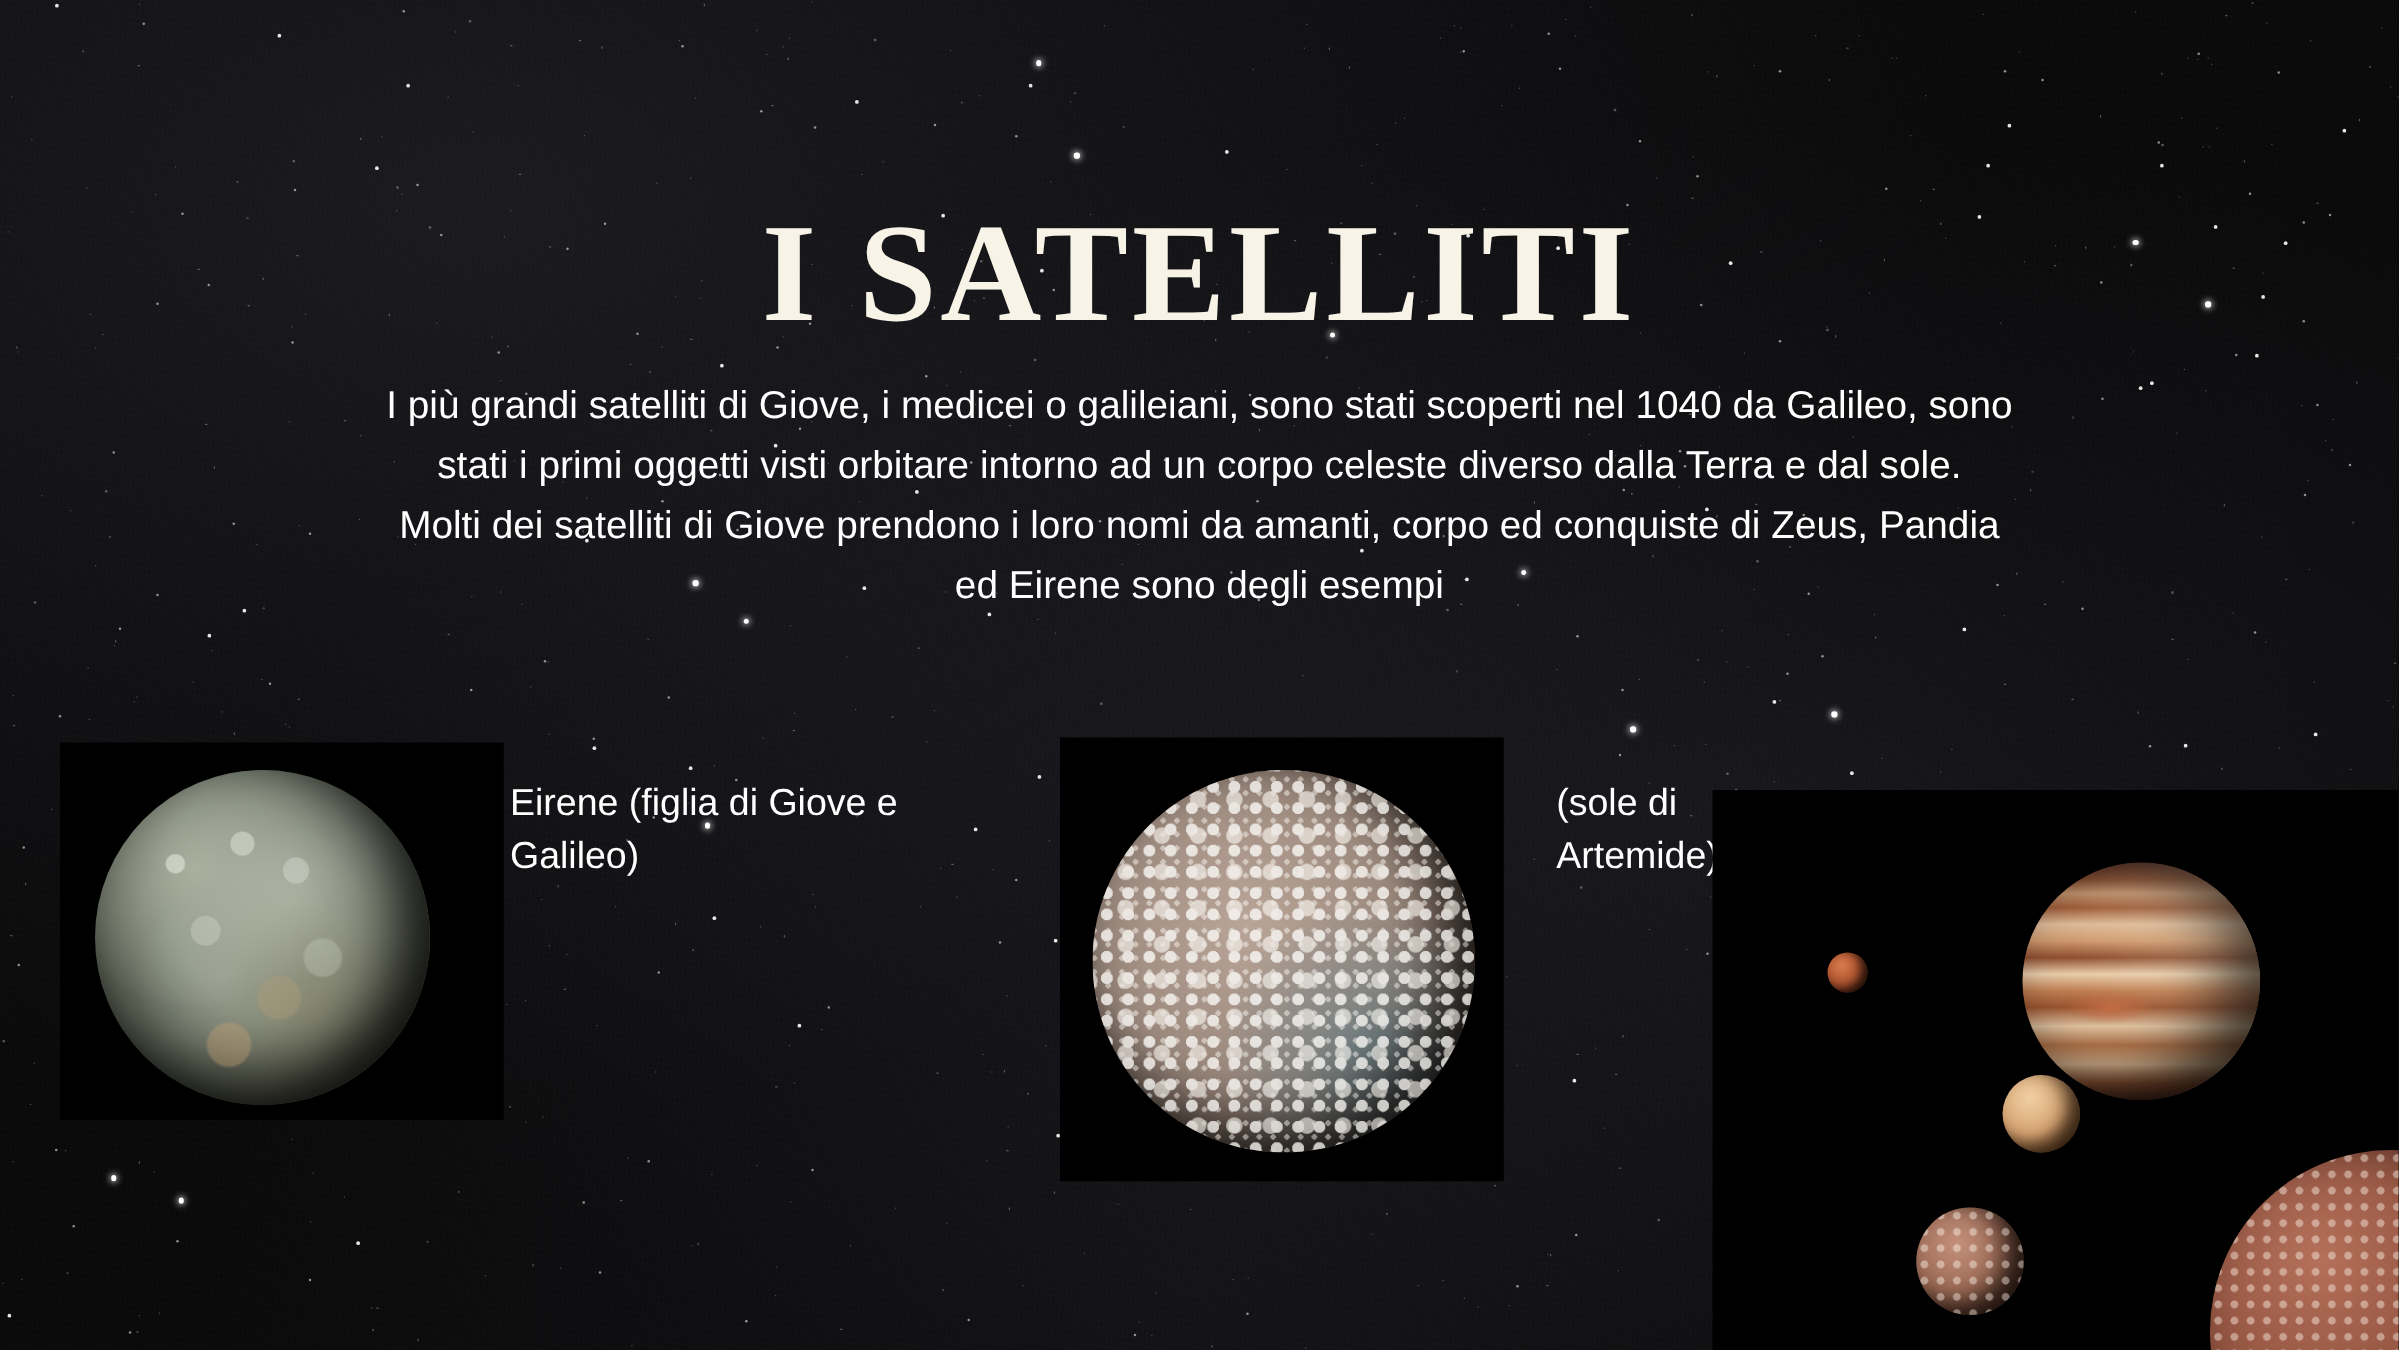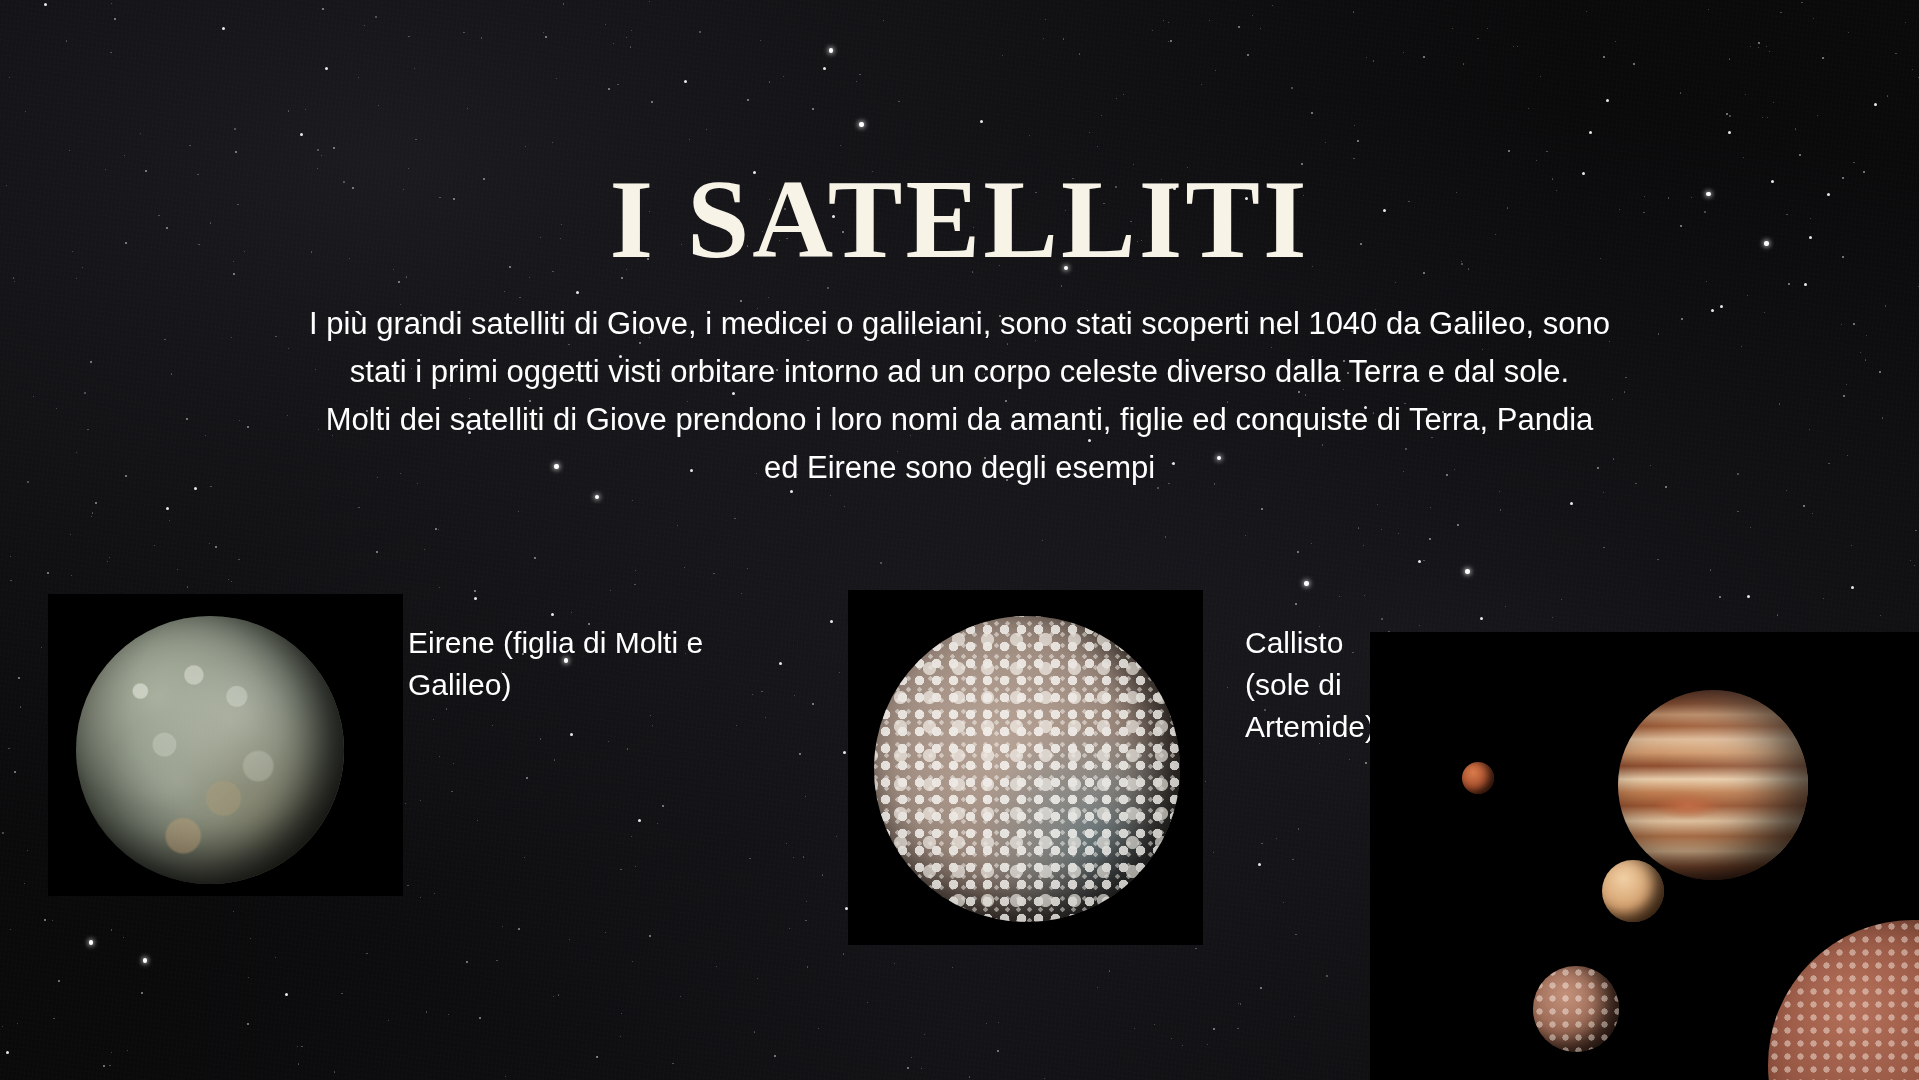--- a/index.html
+++ b/index.html
@@ -1131,37 +1131,36 @@
       <div class="star" style="left: 1087.1px; top: 309.5px; width: 1.3px; height: 1.3px; opacity: 0.3;"></div>
       <div class="star" style="left: 297.5px; top: 1063.4px; width: 1.3px; height: 1.3px; opacity: 0.3;"></div>
       <div class="star" style="left: 1808.7px; top: 428.6px; width: 1.3px; height: 1.3px; opacity: 0.3;"></div>
     </div>
 
   <h1 class="title">I SATELLITI</h1>
 
   <div class="body-text">
     <span class="line">I più grandi satelliti di Giove, i medicei o galileiani, sono stati scoperti nel 1040 da Galileo, sono</span>
     <span class="line">stati i primi oggetti visti orbitare intorno ad un corpo celeste diverso dalla Terra e dal sole.</span>
-    <span class="line">Molti dei satelliti di Giove prendono i loro nomi da amanti, figlie ed conquiste di Terra, Pandia</span>
+    <span class="line">Molti dei satelliti di Giove prendono i loro nomi da amanti, corpo ed conquiste di Zeus, Pandia</span>
     <span class="line">ed Eirene sono degli esempi</span>
   </div>
 
   <div class="panel panel-eirene">
     <div class="moon-eirene"></div>
   </div>
   <div class="caption caption-eirene">
-    <span class="cline">Eirene (figlia di Molti e</span>
+    <span class="cline">Eirene (figlia di Giove e</span>
     <span class="cline">Galileo)</span>
   </div>
 
   <div class="panel panel-callisto">
     <div class="moon-callisto"></div>
   </div>
   <div class="caption caption-callisto">
-    <span class="cline">Callisto</span>
     <span class="cline">(sole di</span>
     <span class="cline">Artemide)</span>
   </div>
 
   <div class="panel panel-jupiter">
     <div class="jup-planet"></div>
     <div class="jup-moon jup-io"></div>
     <div class="jup-moon jup-europa"></div>
     <div class="jup-moon jup-ganymede"></div>
     <div class="jup-moon jup-callisto-big"></div>

